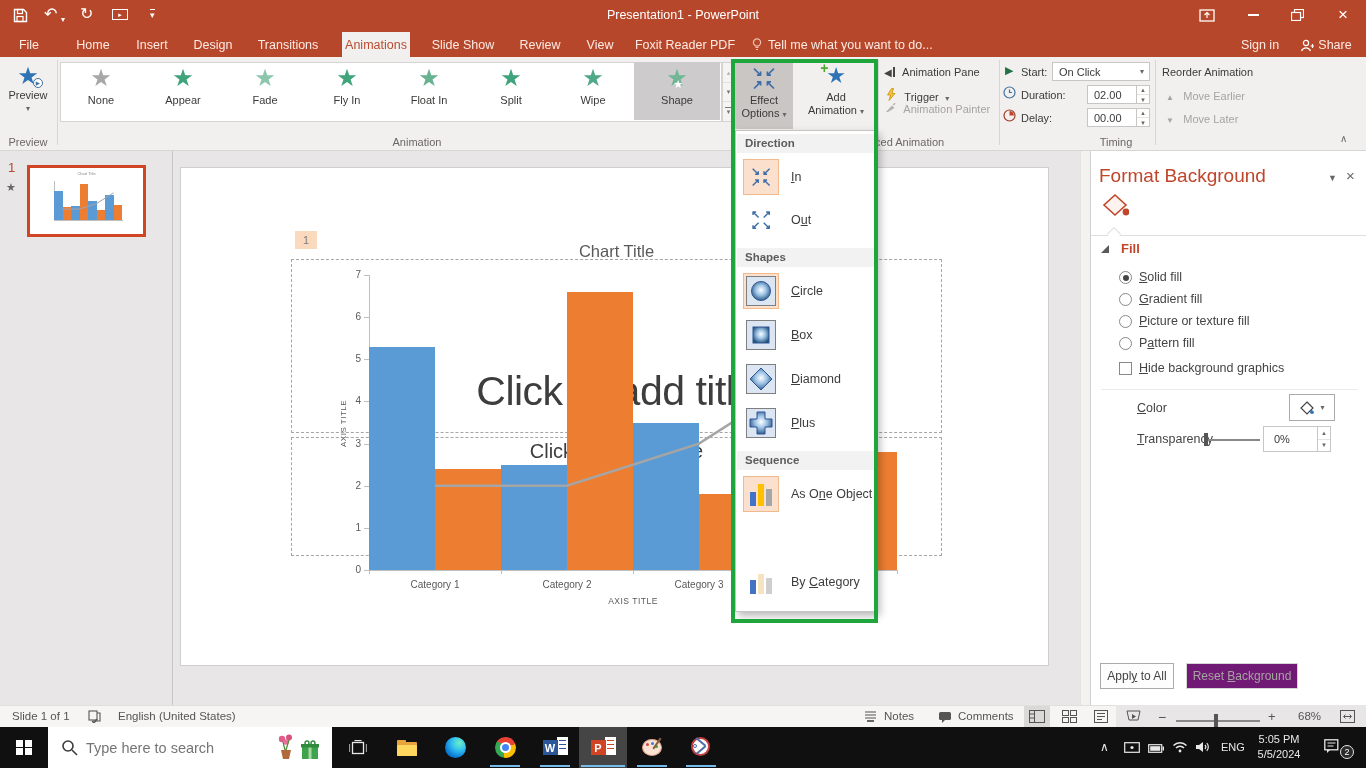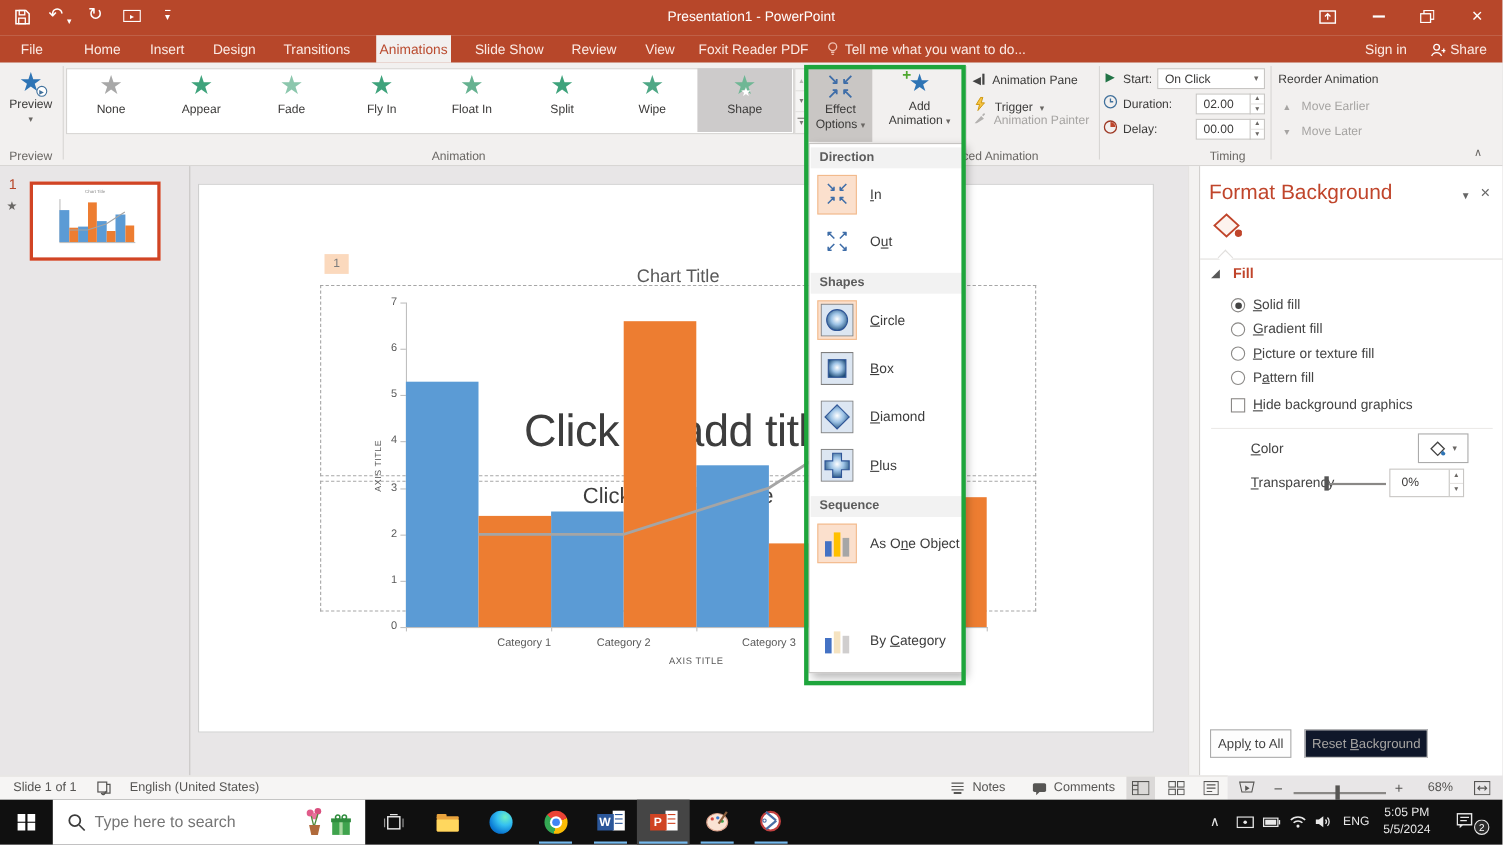--- a/index.html
+++ b/index.html
@@ -458,21 +458,21 @@
         <div style="position: absolute; left: 154px; top: 185.3px; width: 26px; text-align: right; font-size: 10px; color: rgb(89, 89, 89);">5</div>
         <div style="position: absolute; left: 183px; top: 149.16px; width: 5px; height: 1px; background: rgb(191, 191, 191);"></div>
         <div style="position: absolute; left: 154px; top: 143.16px; width: 26px; text-align: right; font-size: 10px; color: rgb(89, 89, 89);">6</div>
         <div style="position: absolute; left: 183px; top: 107.02px; width: 5px; height: 1px; background: rgb(191, 191, 191);"></div>
         <div style="position: absolute; left: 154px; top: 101.02px; width: 26px; text-align: right; font-size: 10px; color: rgb(89, 89, 89);">7</div>
         <div style="position: absolute; left: 188px; top: 402px; width: 1px; height: 4px; background: rgb(191, 191, 191);"></div>
         <div style="position: absolute; left: 320px; top: 402px; width: 1px; height: 4px; background: rgb(191, 191, 191);"></div>
         <div style="position: absolute; left: 452px; top: 402px; width: 1px; height: 4px; background: rgb(191, 191, 191);"></div>
         <div style="position: absolute; left: 584px; top: 402px; width: 1px; height: 4px; background: rgb(191, 191, 191);"></div>
         <div style="position: absolute; left: 716px; top: 402px; width: 1px; height: 4px; background: rgb(191, 191, 191);"></div>
-        <div style="position: absolute; left: 188px; top: 411px; width: 132px; text-align: right; font-size: 10px; color: rgb(89, 89, 89);">Category 1</div>
+        <div style="position: absolute; left: 188px; top: 411px; width: 132px; text-align: center; font-size: 10px; color: rgb(89, 89, 89);">Category 1</div>
         <div style="position: absolute; left: 320px; top: 411px; width: 132px; text-align: center; font-size: 10px; color: rgb(89, 89, 89);">Category 2</div>
         <div style="position: absolute; left: 452px; top: 411px; width: 132px; text-align: center; font-size: 10px; color: rgb(89, 89, 89);">Category 3</div>
         <div style="position: absolute; left: 584px; top: 411px; width: 132px; text-align: center; font-size: 10px; color: rgb(89, 89, 89);">Category 4</div>
         <div style="position: absolute; left: 188px; top: 178.658px; width: 66px; height: 223.342px; background: rgb(91, 155, 213);"></div>
         <div style="position: absolute; left: 320px; top: 296.65px; width: 66px; height: 105.35px; background: rgb(91, 155, 213);"></div>
         <div style="position: absolute; left: 452px; top: 254.51px; width: 66px; height: 147.49px; background: rgb(91, 155, 213);"></div>
         <div style="position: absolute; left: 584px; top: 212.37px; width: 66px; height: 189.63px; background: rgb(91, 155, 213);"></div>
         <div style="position: absolute; left: 254px; top: 300.864px; width: 66px; height: 101.136px; background: rgb(237, 125, 49);"></div>
         <div style="position: absolute; left: 386px; top: 123.876px; width: 66px; height: 278.124px; background: rgb(237, 125, 49);"></div>
         <div style="position: absolute; left: 518px; top: 326.148px; width: 66px; height: 75.852px; background: rgb(237, 125, 49);"></div>
@@ -531,21 +531,21 @@
       <span style="flex:1">0%</span>
       <span class="spinarrows" style="height:24px">
           <span>▲</span>
           <span>▼</span>
         </span>
     </div>
 
     <div class="fbtn" style="left:9px;top:512px;width:74px;height:26px;border:1px solid #ABABAB;background:#FDFDFD;color:#444">
         <span>Appl<u>y</u> to All</span>
       </div>
-    <div class="fbtn" style="left:95px;top:512px;width:112px;height:26px;border:1px solid #D8D6D4;background:#0f172a;color:#A6A4A2">
+    <div class="fbtn" style="left:95px;top:512px;width:112px;height:26px;border:1px solid #D8D6D4;background:#701a75;color:#A6A4A2">
         <span>Reset <u>B</u>ackground</span>
       </div>
   </div>
 
   <div id="statusbar" class="a">
     <span class="a tx" style="left:12px;top:4px">Slide 1 of 1</span>
     <span class="sbicon" style="left:88px">
       <svg width="14" height="13">
           <rect x="1" y="1" width="8" height="9" fill="none" stroke="#565553" stroke-width="1.1"></rect>
           <path d="M9 3 l3 0 0 8 -7 0" fill="none" stroke="#565553" stroke-width="1.1"></path>

